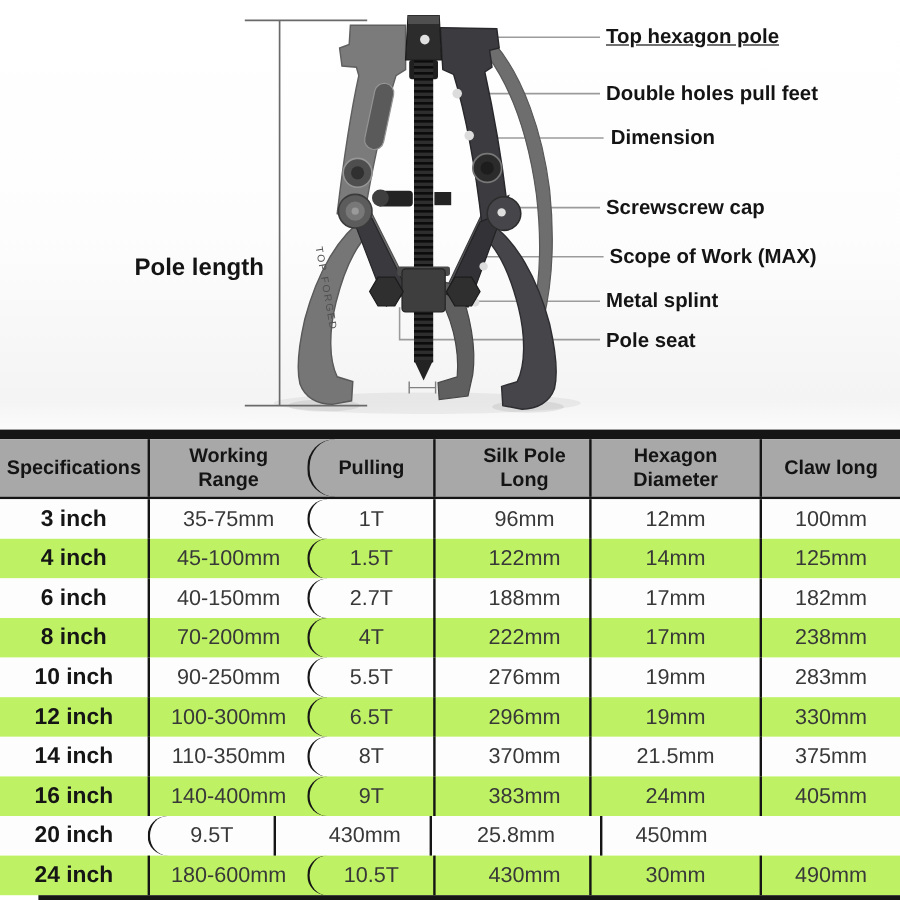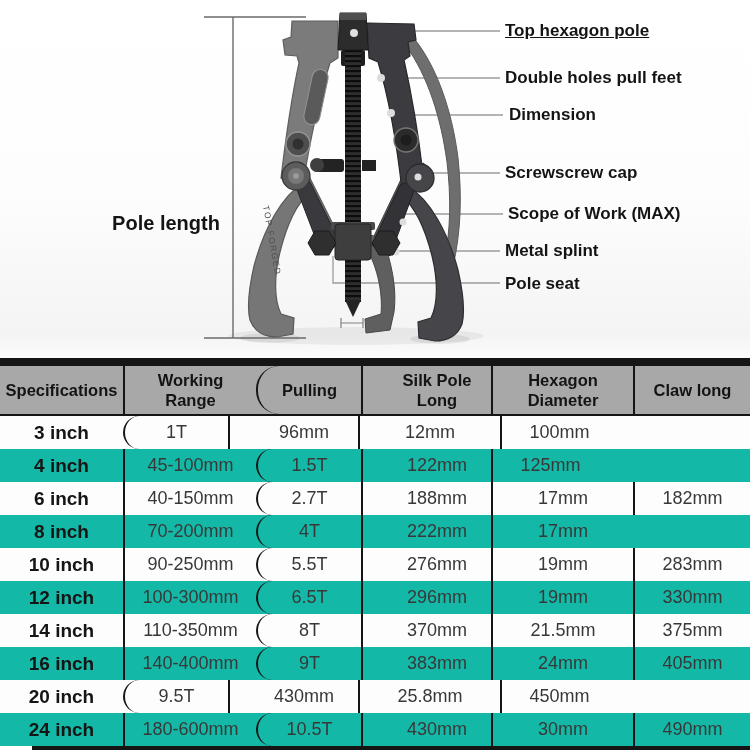--- a/index.html
+++ b/index.html
@@ -21,21 +21,21 @@
 
   
   .table-wrap{position:absolute;left:0;top:358px;width:750px;height:392px;background:#fff;}
   .tbar{height:8px;background:#151515;}
   .thead{display:flex;height:48px;background:#a8a8a8;border-bottom:2px solid #151515;}
   .th{display:flex;align-items:center;justify-content:center;text-align:center;
       font-size:16.5px;font-weight:700;color:#141414;line-height:20px;white-space:pre-line;
       box-sizing:border-box;}
   .tbody{height:330px;}
   .tr{display:flex;height:33px;background:#fdfdfd;}
-  .tr.alt{background:#14b8a6;}
+  .tr.alt{background:#bef264;}
   .td{display:flex;align-items:center;justify-content:center;
       font-size:18px;color:#383838;line-height:33px;box-sizing:border-box;white-space:nowrap;}
   .td.spec{font-weight:700;font-size:19px;color:#151515;}
   .col0{flex:0 0 123px;}
   .col1{flex:0 0 133px;border-left:2px solid #151515;}
   .col2{flex:0 0 105px;border-left:2px solid #151515;border-radius:23px;}
   .col3{flex:0 0 130px;border-left:2px solid #151515;padding-left:20px;}
   .col4{flex:0 0 142px;border-left:2px solid #151515;}
   .col5{flex:0 0 117px;border-left:2px solid #151515;}
   .bbar{position:absolute;left:32px;right:0;top:388px;height:4px;background:#151515;}
@@ -166,46 +166,49 @@
 Range</div>
         <div class="th col2">Pulling</div>
         <div class="th col3">Silk Pole Long</div>
         <div class="th col4">Hexagon
 Diameter</div>
         <div class="th col5">Claw long</div>
       </div>
     <div class="tbody">
         <div class="tr">
           <div class="td col0 spec">3 inch</div>
+          <div class="td col1">35-75mm</div>
           <div class="td col2">1T</div>
           <div class="td col3">96mm</div>
           <div class="td col4">12mm</div>
           <div class="td col5">100mm</div>
         </div>
         <div class="tr alt">
           <div class="td col0 spec">4 inch</div>
           <div class="td col1">45-100mm</div>
           <div class="td col2">1.5T</div>
           <div class="td col3">122mm</div>
+          <div class="td col4">14mm</div>
           <div class="td col5">125mm</div>
         </div>
         <div class="tr">
           <div class="td col0 spec">6 inch</div>
           <div class="td col1">40-150mm</div>
           <div class="td col2">2.7T</div>
           <div class="td col3">188mm</div>
           <div class="td col4">17mm</div>
           <div class="td col5">182mm</div>
         </div>
         <div class="tr alt">
           <div class="td col0 spec">8 inch</div>
           <div class="td col1">70-200mm</div>
           <div class="td col2">4T</div>
           <div class="td col3">222mm</div>
           <div class="td col4">17mm</div>
+          <div class="td col5">238mm</div>
         </div>
         <div class="tr">
           <div class="td col0 spec">10 inch</div>
           <div class="td col1">90-250mm</div>
           <div class="td col2">5.5T</div>
           <div class="td col3">276mm</div>
           <div class="td col4">19mm</div>
           <div class="td col5">283mm</div>
         </div>
         <div class="tr alt">

